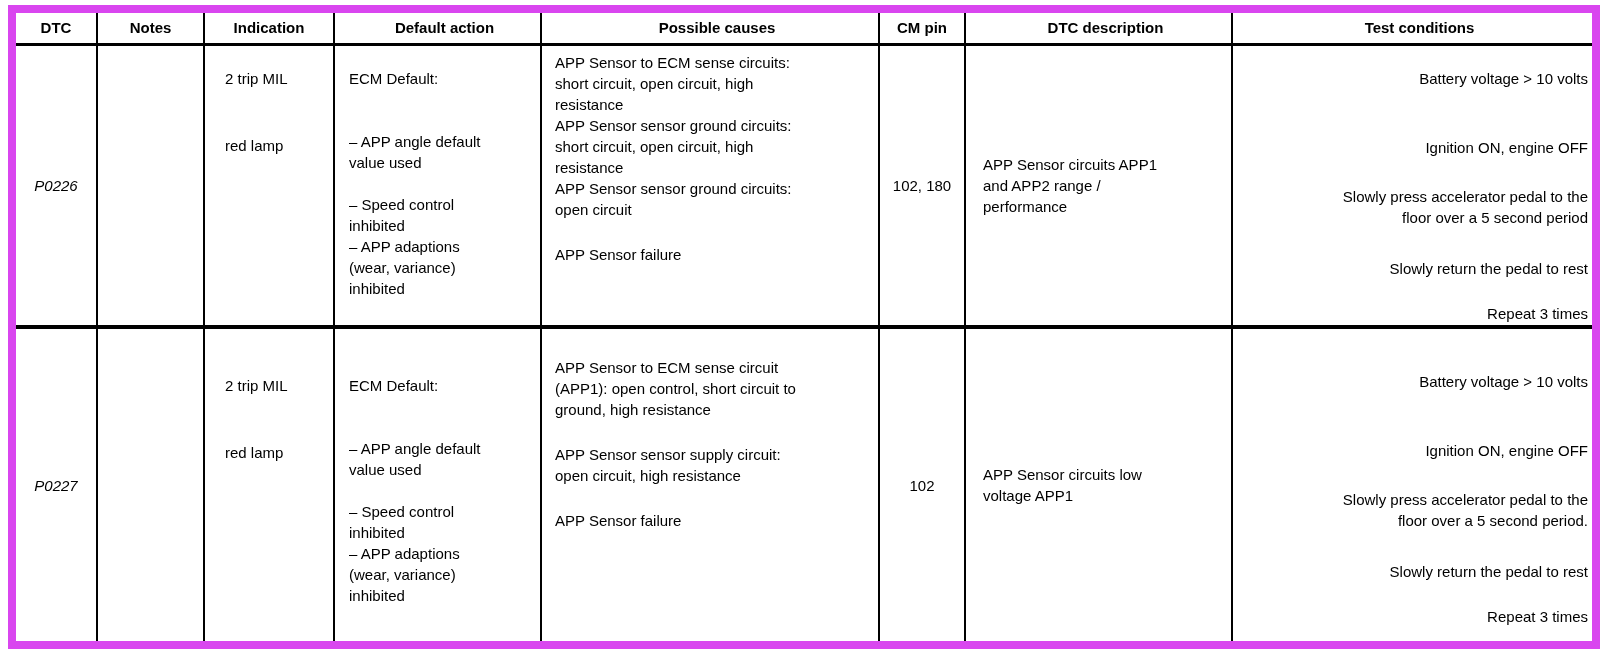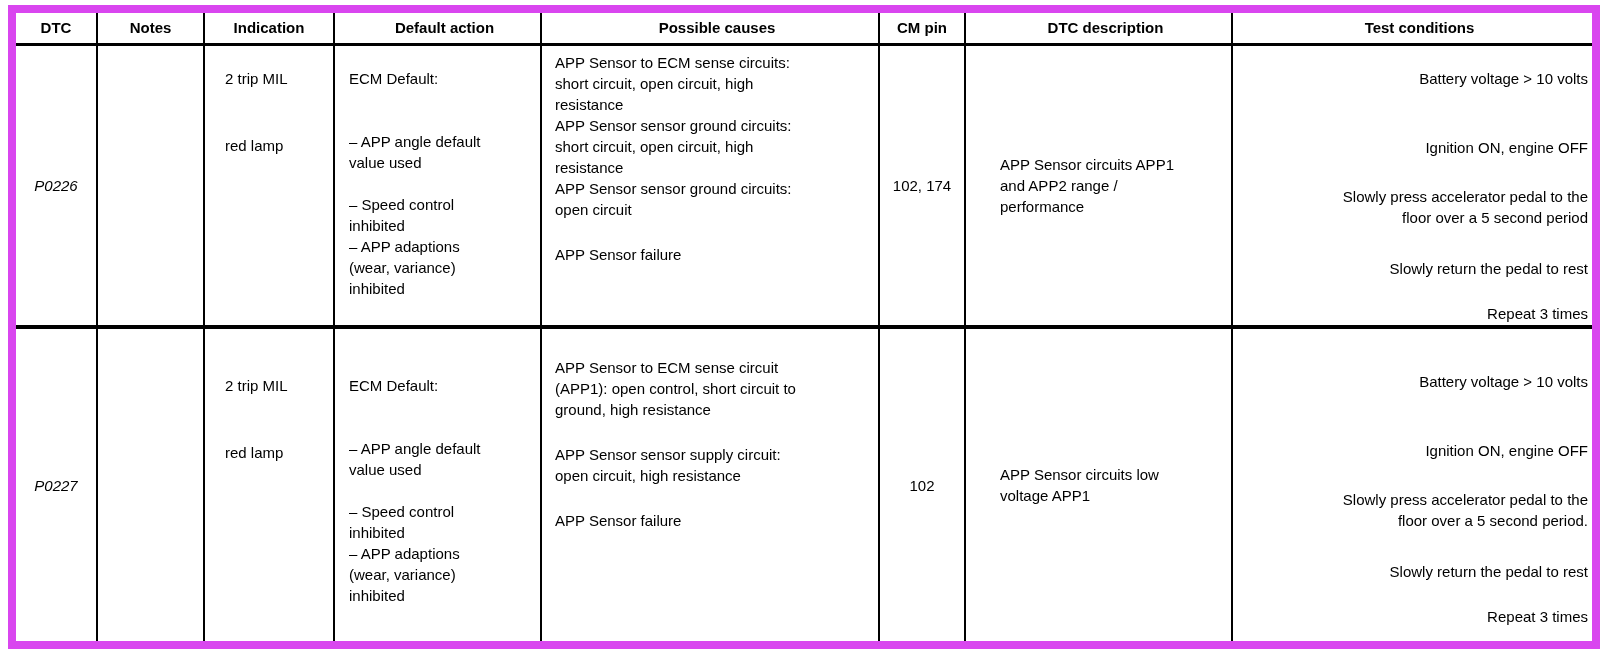--- a/index.html
+++ b/index.html
@@ -18,21 +18,21 @@
   }
   thead th.hc{text-align:center;padding-left:0;}
   tbody tr.r0{height:283px;}
   tbody tr.r1{height:318px;}
   tbody tr.r0 td{border-bottom:4px solid #000;}
   td.c-dtc{vertical-align:middle;text-align:center;font-style:italic;}
   td.c-ind{padding:22px 6px 0 20px;}
   td.c-def{padding:22px 8px 0 14px;}
   td.c-causes{padding:6px 8px 0 13px;}
   td.c-pin{vertical-align:middle;text-align:center;}
-  td.c-desc{vertical-align:middle;padding-left:34px;padding-right:8px;}
+  td.c-desc{vertical-align:middle;padding-left:17px;padding-right:8px;}
   td.c-test{padding:22px 4px 0 15px;text-align:right;}
   tr.r1 td.c-ind{padding-top:46px;}
   tr.r1 td.c-def{padding-top:46px;}
   tr.r1 td.c-causes{padding-top:28px;}
   tr.r1 td.c-test{padding-top:42px;}
   .p{margin:0;}
   .mt21{margin-top:21px;}
   .mt24{margin-top:24px;}
   .mt28{margin-top:28px;}
   .mt30{margin-top:30px;}
@@ -93,21 +93,21 @@
         <div class="p">short circuit, open circuit, high</div>
         <div class="p">resistance</div>
         <div class="p">APP Sensor sensor ground circuits:</div>
         <div class="p">short circuit, open circuit, high</div>
         <div class="p">resistance</div>
         <div class="p">APP Sensor sensor ground circuits:</div>
         <div class="p">open circuit</div>
         <div class="p mt24">APP Sensor failure</div>
       </td>
       <td class="c-pin">
-        <div class="p">102, 174</div>
+        <div class="p">102, 180</div>
       </td>
       <td class="c-desc">
         <div class="p">APP Sensor circuits APP1</div>
         <div class="p">and APP2 range /</div>
         <div class="p">performance</div>
       </td>
       <td class="c-test">
         <div class="p">Battery voltage &gt; 10 volts</div>
         <div class="p mt48">Ignition ON, engine OFF</div>
         <div class="p mt28">Slowly press accelerator pedal to the</div>

